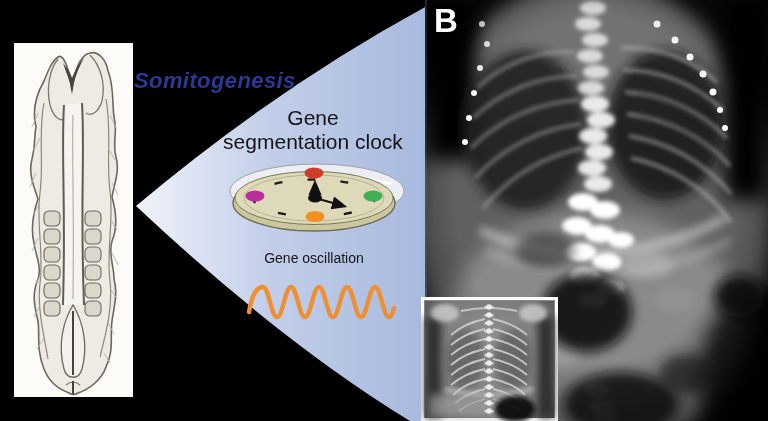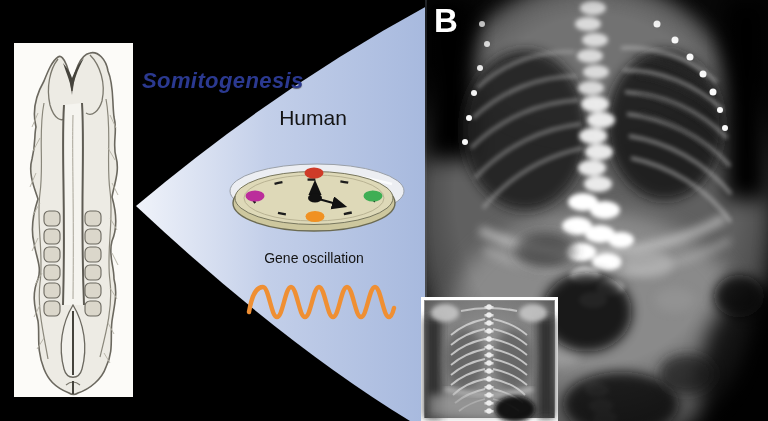--- a/index.html
+++ b/index.html
@@ -5,21 +5,20 @@
   html,body{margin:0;padding:0;background:#000;}
   body{width:768px;height:421px;overflow:hidden;font-family:"Liberation Sans",sans-serif;position:relative;}
   .stage{position:absolute;left:0;top:0;width:768px;height:421px;background:#000;}
   .abs{position:absolute;}
   .somito-label{
     left:134px;top:68px;
     font-size:22px;font-weight:bold;font-style:italic;
     color:#2b3990;letter-spacing:.4px;white-space:nowrap;
     text-shadow:0 1px 1px rgba(0,0,0,.55);
     z-index:4;
-    padding-left:8px;
   }
   .clock-caption{
     left:205px;top:106px;width:216px;text-align:center;
     font-size:21px;color:#141414;line-height:1.16;z-index:4;white-space:nowrap;
   }
   .gene-caption{
     left:210px;top:250px;width:208px;text-align:center;
     font-size:14px;color:#141414;z-index:4;white-space:nowrap;
   }
   .embryo-box{
@@ -102,21 +101,22 @@
 
       <path d="M24,70 l-6,14 M26,95 l-7,13 M22,130 l-6,14 M26,160 l-7,12 M24,195 l-6,13 M28,230 l-7,12
                M26,262 l-6,12 M30,295 l-7,11 M96,72 l6,13 M94,105 l7,12 M98,140 l6,12 M96,175 l7,12
                M98,210 l6,12 M96,245 l7,11 M94,280 l6,11 M90,310 l6,10" stroke="#b3b0a4" stroke-width="0.9"></path>
     </svg>
   </div>
 
   <div class="abs somito-label">Somitogenesis</div>
 
   <div class="abs clock-caption">
-    <div>Human</div>
+    <div>Gene</div>
+    <div>segmentation clock</div>
   </div>
 
   <svg class="abs clock-svg" width="190" height="84" viewBox="0 0 190 84">
     <defs>
       <marker id="arrowHead" markerWidth="8" markerHeight="8" refX="5.5" refY="3" orient="auto">
         <path d="M0,0 L7,3 L0,6 Z" fill="#111"></path>
       </marker>
     </defs>
     <ellipse cx="95" cy="33" rx="87" ry="27" fill="#eceef2" stroke="#9aa0a8" stroke-width="1"></ellipse>
     <path d="M18,30 Q92,4 170,26" fill="none" stroke="rgba(255,255,255,.8)" stroke-width="2.5"></path>

